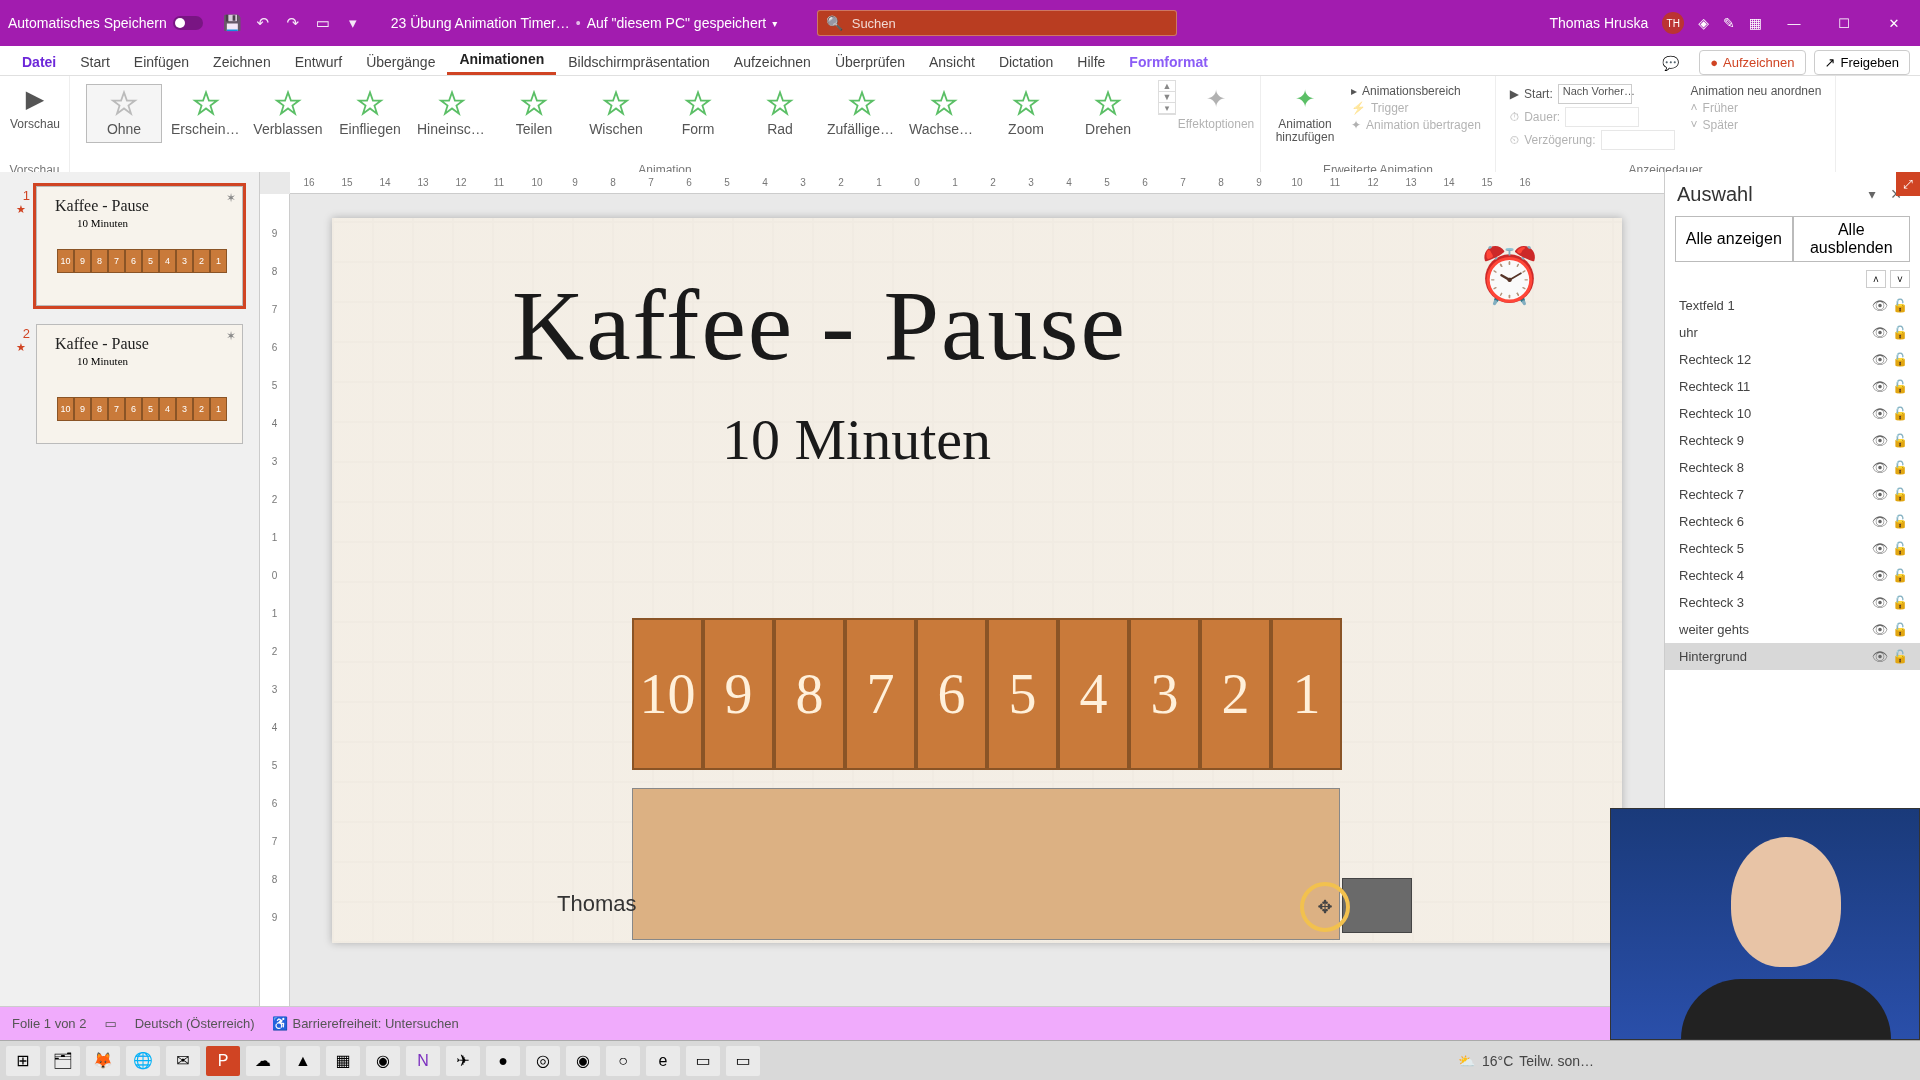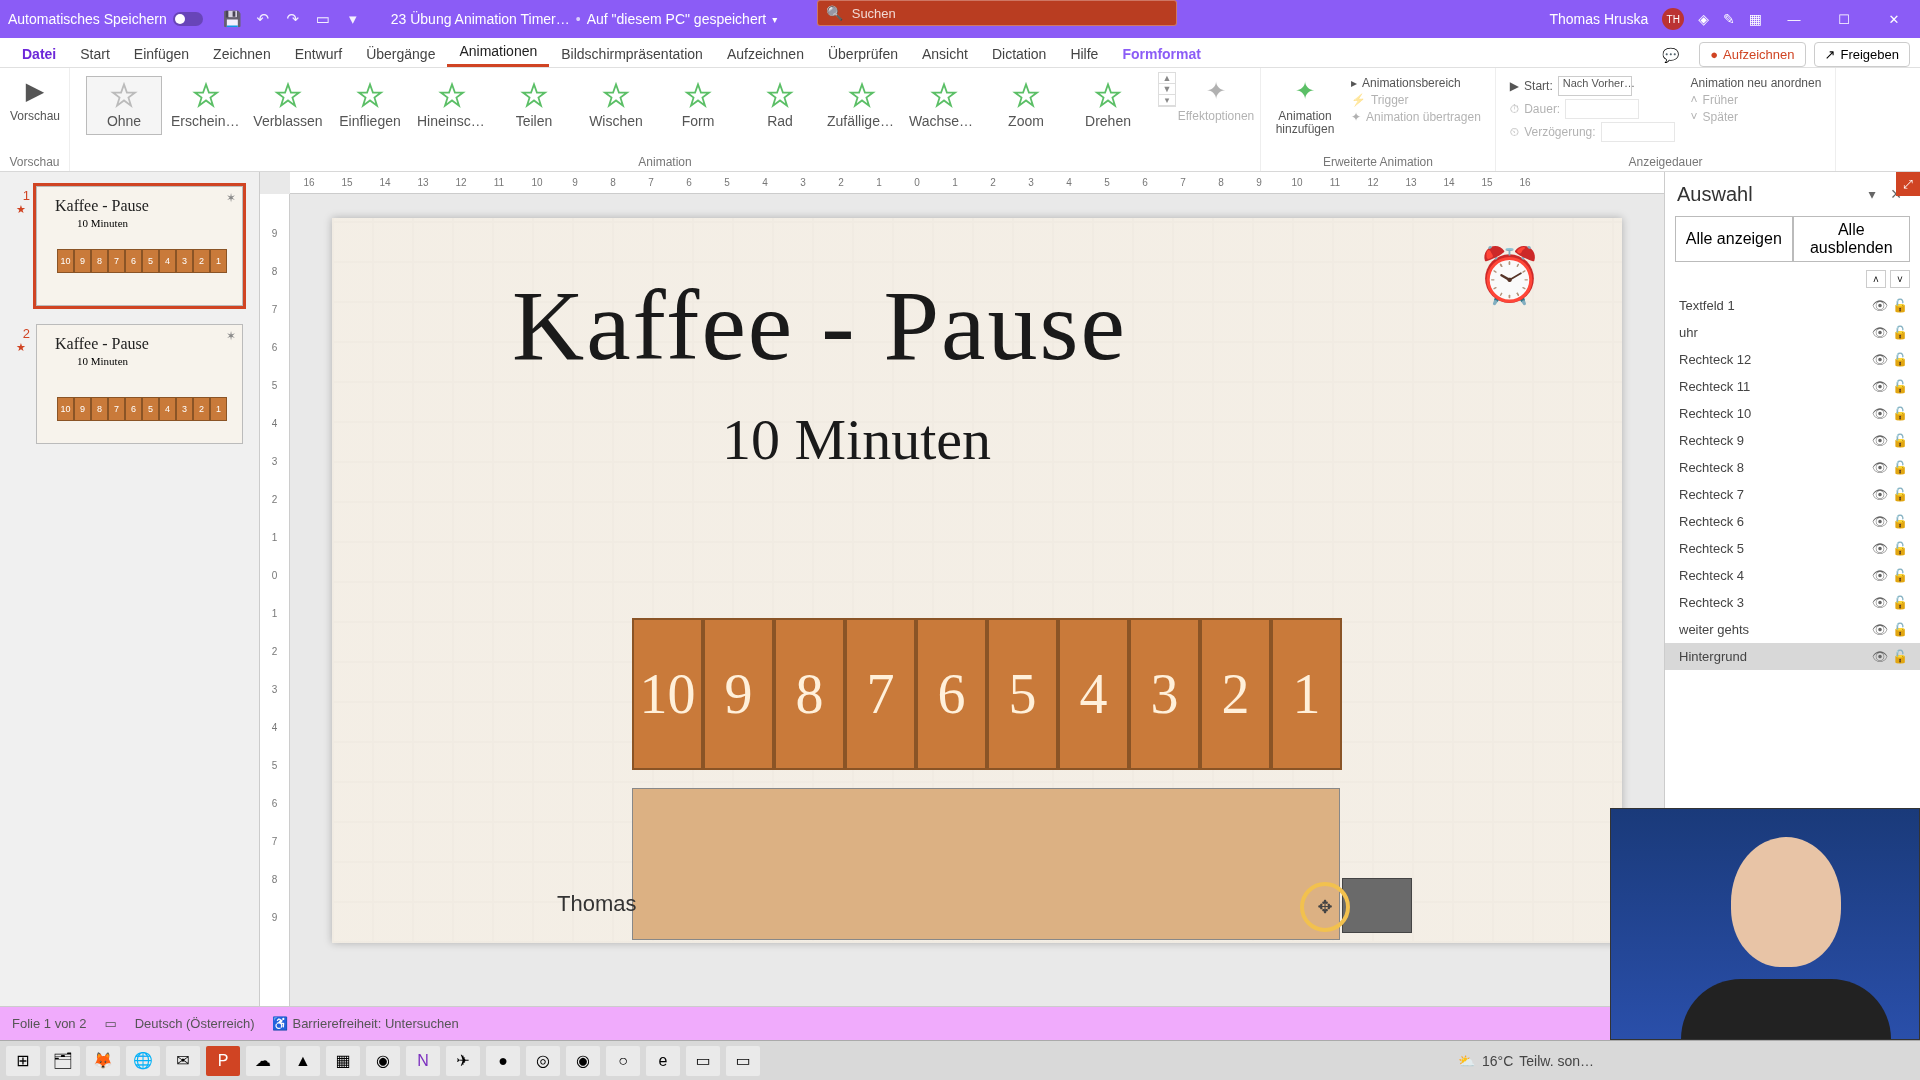--- a/index.html
+++ b/index.html
@@ -1,37 +1,37 @@
 <!DOCTYPE html>
 <html><head>
 <meta charset="utf-8">
 <style>
 * { margin: 0; padding: 0; box-sizing: border-box; font-family: "Segoe UI", sans-serif; }
 body { width: 1920px; height: 1080px; overflow: hidden; background: #f3f3f3; position: relative; }
 
 
-.titlebar { height: 38px; background: #8b5cf6; display: flex; color: #fff; font-size: 14px; padding: 0 8px; }
+.titlebar { height: 46px; background: #a21caf; display: flex; align-items: center; color: #fff; font-size: 14px; padding: 0 8px; }
 .titlebar .qat { display: flex; align-items: center; gap: 10px; }
 .titlebar .qat .icon { width: 20px; height: 20px; display: flex; align-items: center; justify-content: center; font-size: 15px; opacity: .9; }
 .autosave { display: flex; align-items: center; gap: 6px; margin-right: 10px; }
 .autosave .toggle { width: 30px; height: 14px; background: rgba(0,0,0,.25); border-radius: 7px; position: relative; }
 .autosave .toggle::after { content:""; position:absolute; left:2px; top:2px; width:10px; height:10px; background:#fff; border-radius:50%; }
 .doc-title { flex: 0 0 auto; margin-left: 28px; display:flex; align-items:center; gap:6px; }
 .doc-title .sep { opacity:.7; }
 .searchbox { margin-left: 40px; flex: 0 0 360px; height: 26px; background: #b93d21; border:1px solid rgba(255,255,255,.3); border-radius:3px; display:flex; align-items:center; padding:0 8px; gap:8px; }
 .searchbox input { background:transparent; border:none; outline:none; color:#fff; font-size:13px; width:100%; }
 .searchbox input::placeholder { color: rgba(255,255,255,.8); }
 .titlebar .right { margin-left:auto; display:flex; align-items:center; gap:14px; }
 .user-badge { width:22px; height:22px; border-radius:50%; background:#b33; font-size:10px; display:flex; align-items:center; justify-content:center; }
 .winbtn { width:36px; height:30px; display:flex; align-items:center; justify-content:center; font-size:13px; }
 
 
 .ribbon-tabs { height: 30px; background:#fff; display:flex; align-items:flex-end; padding:0 10px; border-bottom:1px solid #e0e0e0; font-size:14px; }
 .ribbon-tabs .tab { padding: 5px 12px; color:#444; cursor:pointer; }
-.ribbon-tabs .tab.active { border-bottom:3px solid #d04423; color:#222; font-weight:400; }
+.ribbon-tabs .tab.active { border-bottom:3px solid #d04423; color:#222; font-weight:700; }
 .ribbon-tabs .tab.format { color:#8b5cf6;font-weight:bold; }
 .ribbon-tabs .spacer { flex:1; }
 .ribbon-tabs .right-btn { padding:4px 10px; border:1px solid #ccc; border-radius:4px; margin-left:8px; font-size:13px; display:flex; align-items:center; gap:5px; }
 .ribbon-tabs .right-btn.red { color:#d04423; }
 .ribbon-tabs .comment-icon { width:24px; height:24px; margin-right:8px; display:flex; align-items:center; justify-content:center; color:#666; }
 
 
 .ribbon { height: 104px; background:#fff; border-bottom:1px solid #d8d8d8; display:flex; font-size:12px; color:#555; }
 .ribbon-group { display:flex; flex-direction:column; border-right:1px solid #eee; padding:4px 8px 2px; }
 .ribbon-group .body { flex:1; display:flex; align-items:flex-start; gap:4px; }

